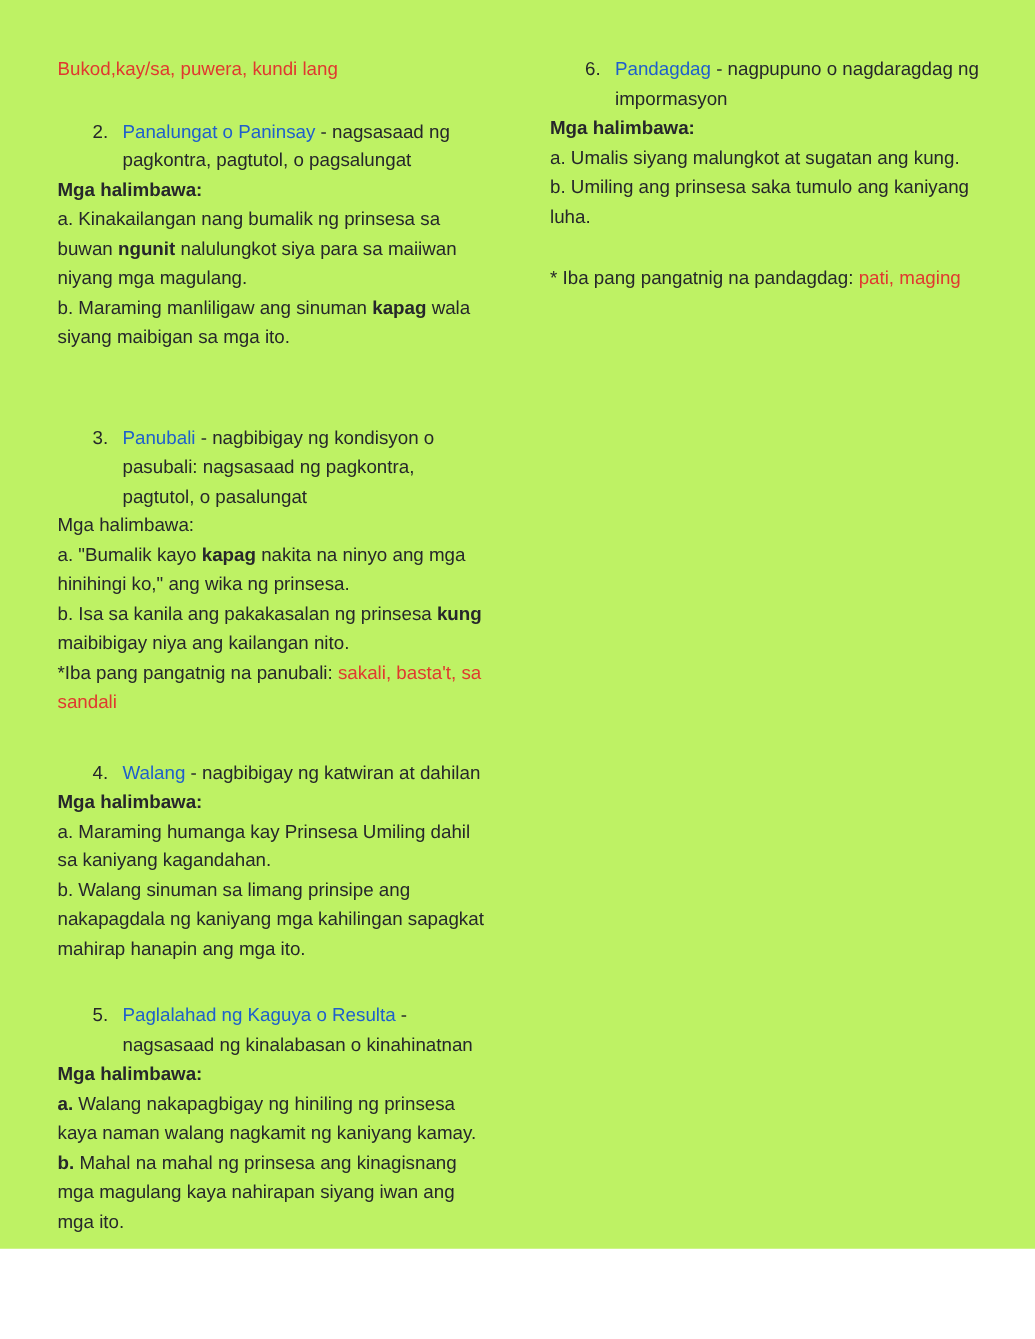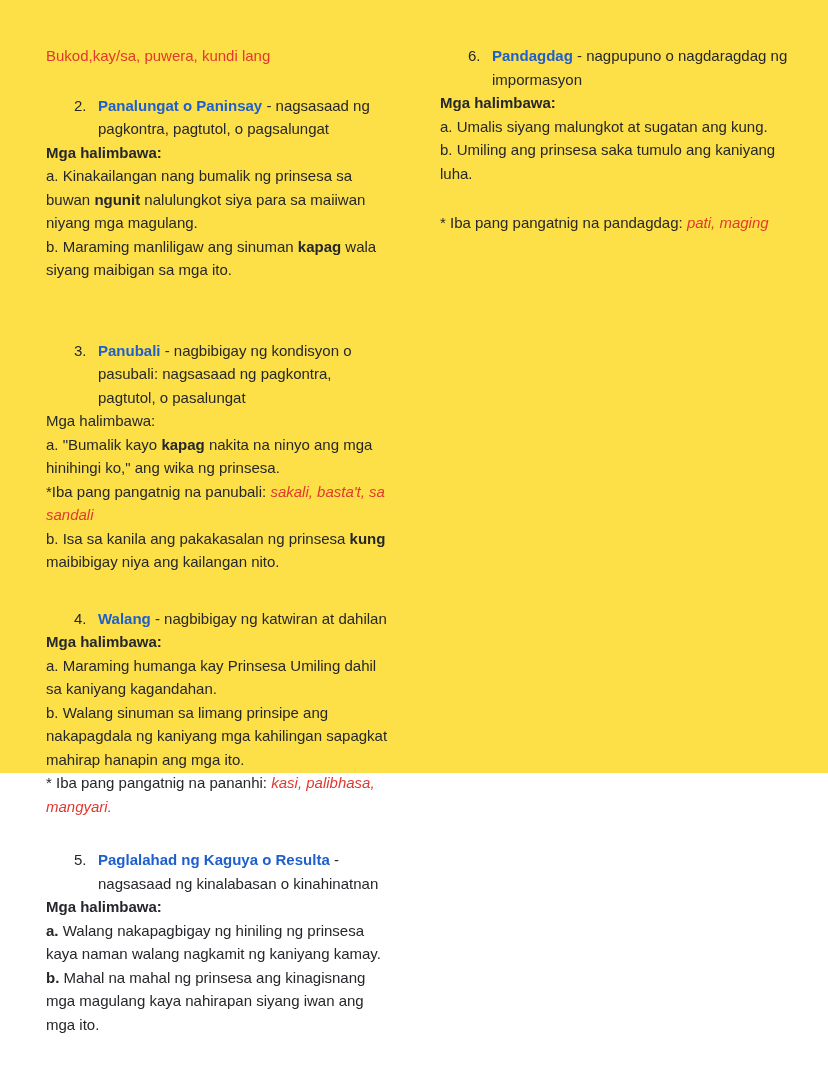--- a/index.html
+++ b/index.html
@@ -17,22 +17,22 @@
     line-height: 23.5px;
     position: relative;
     overflow: hidden;
     -webkit-font-smoothing: antialiased;
   }
 
   .page {
     position: absolute;
     left: 0; top: 0;
     width: 828px;
-    height: 773px;
-    background: #fde047;
+    height: 999px;
+    background: #bef264;
   }
 
   .columns {
     position: absolute;
     left: 0;
     top: 44px;
     width: 828px;
     display: flex;
     flex-direction: row;
     align-items: flex-start;
@@ -74,29 +74,29 @@
   .num-head .num {
     width: 24px;
     flex: 0 0 24px;
     text-align: left;
   }
   .num-head .head-body {
     flex: 1 1 auto;
   }
   .term {
     color: #1f5fcc;
-    font-weight: bold;
+    font-weight: normal;
   }
 
   .para {
     margin: 0;
     line-height: 23.5px;
   }
   .b { font-weight: bold; }
-  .red { color: #e0392f; font-style: italic; }
+  .red { color: #e0392f; }
   .spacer-24 { height: 24px; }
   .spacer-26 { height: 26px; }
   .spacer-30 { height: 30px; }
   .spacer-33 { height: 33px; }
 </style>
 </head>
 <body>
 
 <div class="page">
 
@@ -119,35 +119,34 @@
 
       <div class="spacer-33"></div>
 
       <div class="entry">
         <div class="num-head">
           <span class="num">3.</span>
           <span class="head-body"><span class="term">Panubali</span><span> - nagbibigay ng kondisyon o pasubali: nagsasaad ng pagkontra, pagtutol, o pasalungat</span></span>
         </div>
         <p class="para">Mga halimbawa:</p>
         <p class="para"><span>a. </span><span>"Bumalik kayo </span><span class="b">kapag</span><span> nakita na ninyo ang mga hinihingi ko," ang wika ng prinsesa.</span></p>
+        <p class="para"><span>b. </span><span>Isa sa kanila ang pakakasalan ng prinsesa </span><span class="b">kung</span><span> maibibigay niya ang kailangan nito.</span></p>
         <p class="para"><span>*Iba pang pangatnig na panubali: </span><span class="red">sakali, basta't, sa sandali</span></p>
-        <p class="para"><span>b. </span><span>Isa sa kanila ang pakakasalan ng prinsesa </span><span class="b">kung</span><span> maibibigay niya ang kailangan nito.</span></p>
       </div>
 
       <div class="spacer-33"></div>
 
       <div class="entry">
         <div class="num-head">
           <span class="num">4.</span>
           <span class="head-body"><span class="term">Walang</span><span> - nagbibigay ng katwiran at dahilan</span></span>
         </div>
         <p class="para b">Mga halimbawa:</p>
         <p class="para"><span>a. </span><span>Maraming humanga kay Prinsesa Umiling dahil sa kaniyang kagandahan.</span></p>
         <p class="para"><span>b. </span><span>Walang sinuman sa limang prinsipe ang nakapagdala ng kaniyang mga kahilingan sapagkat mahirap hanapin ang mga ito.</span></p>
-        <p class="para"><span>* Iba pang pangatnig na pananhi: </span><span class="red">kasi, palibhasa, mangyari.</span></p>
       </div>
 
       <div class="spacer-30"></div>
 
       <div class="entry">
         <div class="num-head">
           <span class="num">5.</span>
           <span class="head-body"><span class="term">Paglalahad ng Kaguya o Resulta</span><span> - nagsasaad ng kinalabasan o kinahinatnan</span></span>
         </div>
         <p class="para b">Mga halimbawa:</p>

